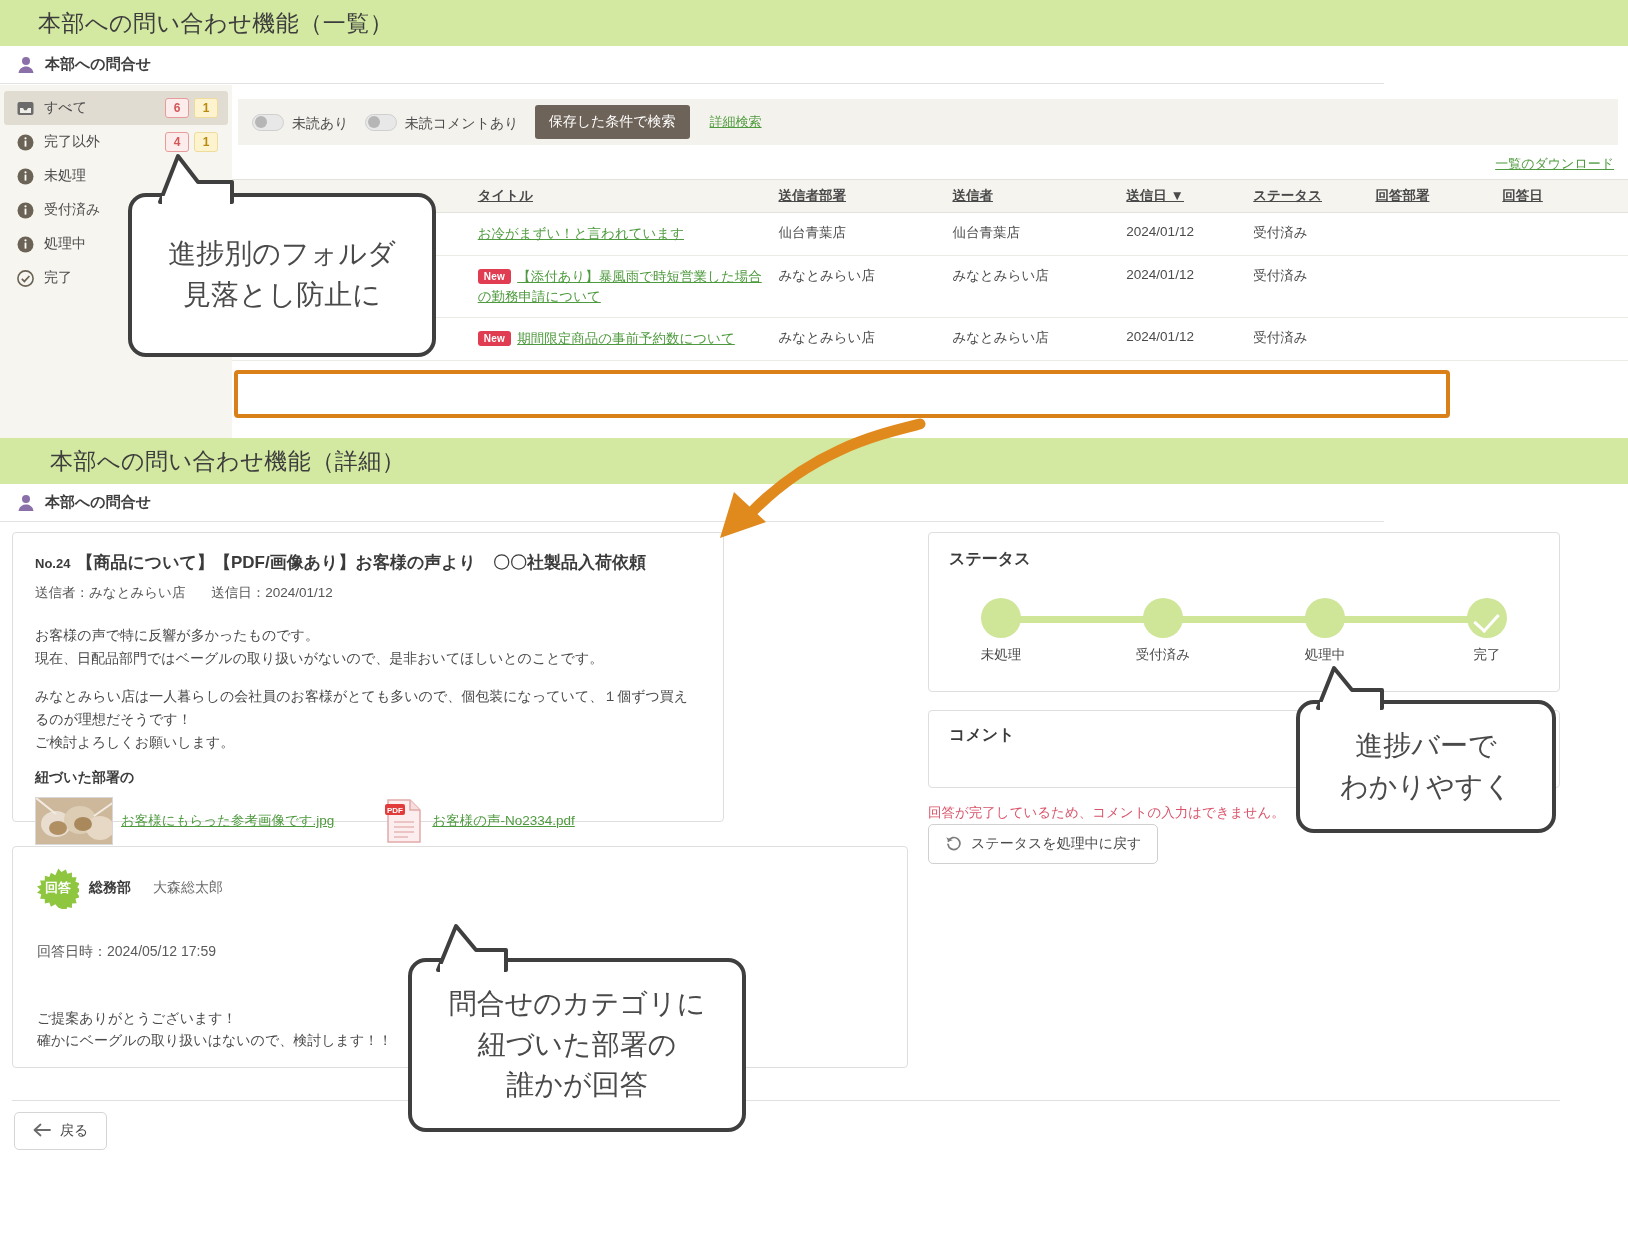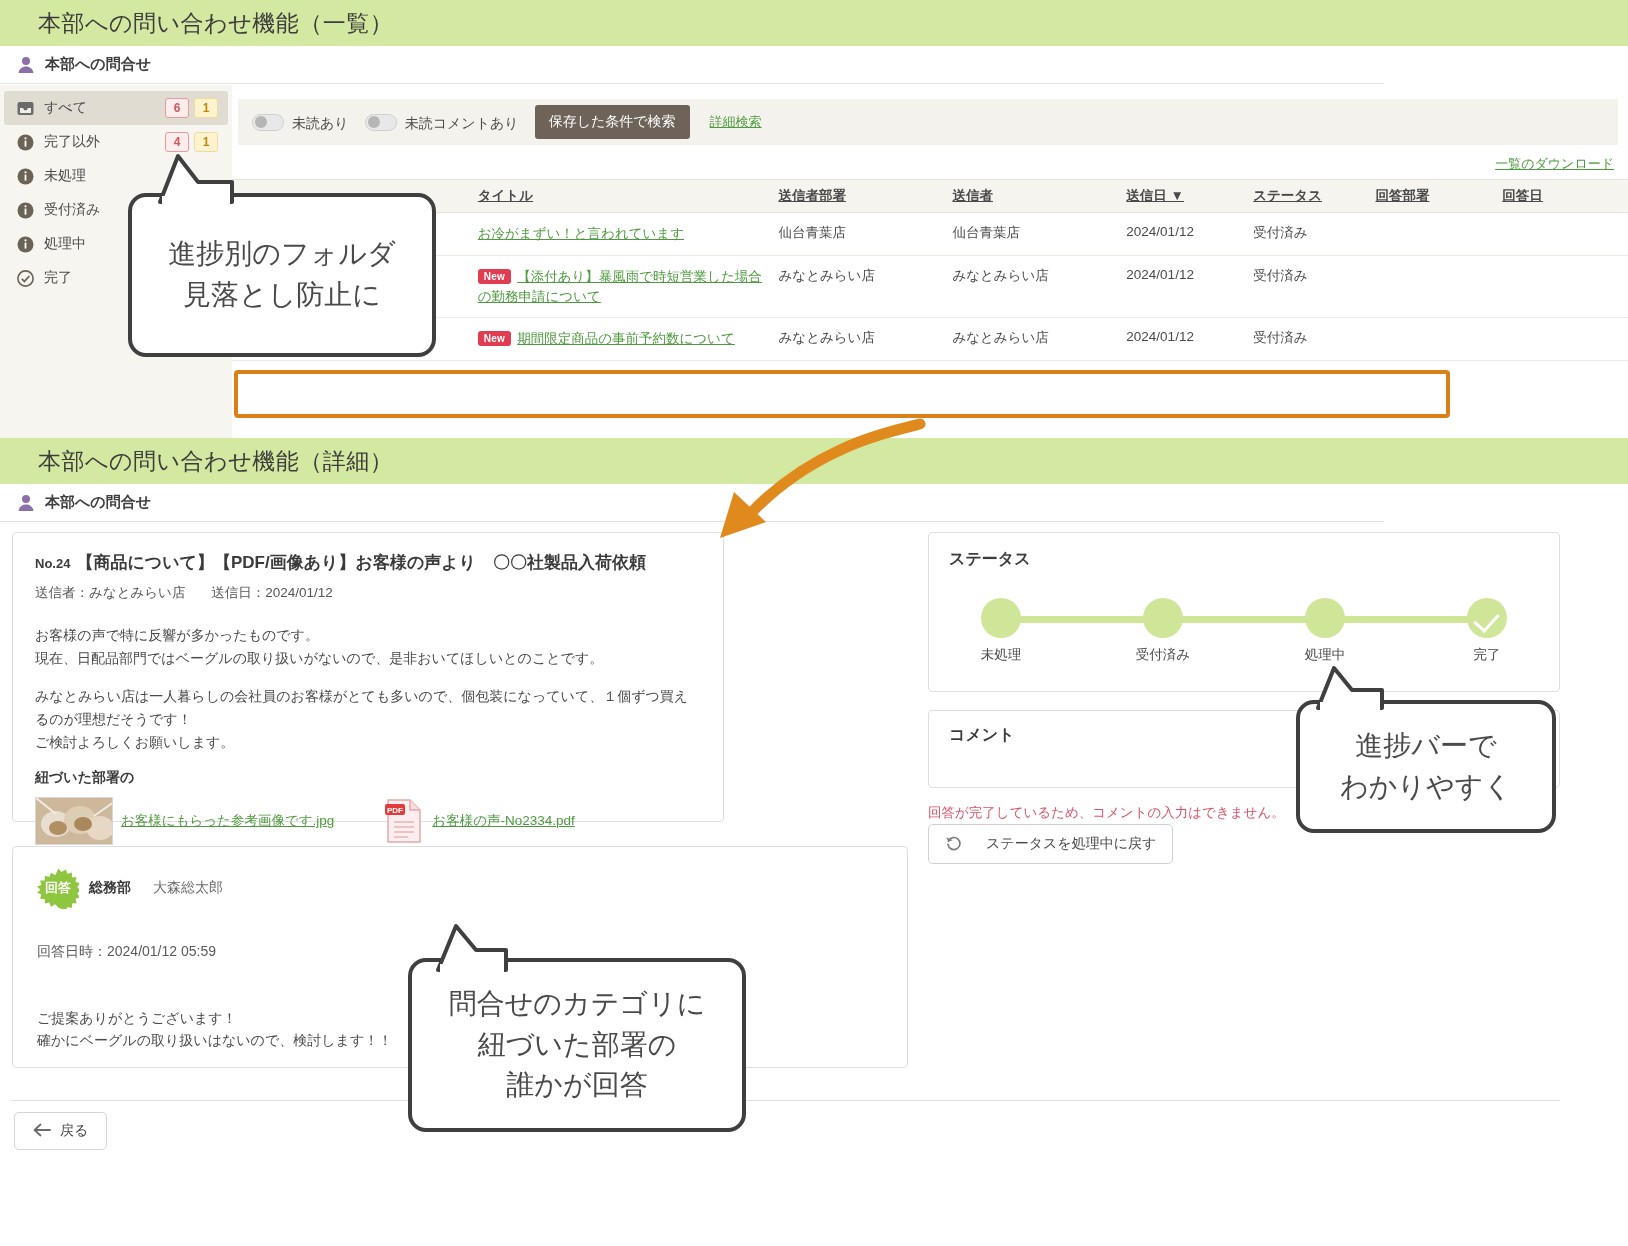--- a/index.html
+++ b/index.html
@@ -17,21 +17,21 @@
   .banner {
     position: absolute; left: 0; width: 1628px; height: 46px;
     background: #d3e8a0;
     display: flex; align-items: center;
   }
   .banner-text {
     font-size: 23px; color: #3d3d3d; letter-spacing: .5px;
     padding-left: 38px; font-weight: 400;
   }
   #banner-list { top: 0; }
-  #banner-detail { top: 438px; padding-left: 0; }
+  #banner-detail { top: 438px; padding-left: 12px; }
 
   
   .page-head {
     position: absolute; left: 0; width: 1384px; height: 38px;
     background: #fff; display: flex; align-items: center;
     border-bottom: 1px solid #e2e2e2;
   }
   #head-list { top: 46px; }
   #head-detail { top: 484px; }
   .head-icon {
@@ -188,21 +188,21 @@
 
   #comment-card {
     position: absolute; left: 928px; top: 188px; width: 632px; height: 78px;
     padding: 14px 20px;
   }
   .note-red { position: absolute; left: 928px; top: 282px; font-size: 13.5px; color: #d9546a; }
   .btn-outline {
     position: absolute; left: 928px; top: 302px;
     background: #fff; border: 1px solid #d0d0d0; border-radius: 5px;
     font-size: 14px; color: #4a4a4a; padding: 9px 16px; cursor: pointer;
-    display: inline-flex; align-items: center; gap: 24px;
+    display: inline-flex; align-items: center; gap: 9px;
   }
 
   #reply-card {
     position: absolute; left: 12px; top: 324px; width: 896px; height: 222px;
     padding: 20px 24px;
   }
   .reply-head { display: flex; align-items: center; gap: 10px; }
   .reply-badge { width: 42px; height: 42px; position: relative; }
   .reply-badge .txt {
     position: absolute; inset: 0; display: flex; align-items: center;
@@ -528,21 +528,21 @@
       <div class="reply-head">
         <span class="reply-badge">
           <svg width="42" height="42" viewBox="0 0 42 42">
             <path d="M21 1l3.1 3.5L28.6 2l1.6 4.4 4.6-1.2.1 4.7 4.7.1-1.2 4.6 4.4 1.6-2.5 4 3.5 3.1-3.5 3.1 2.5 4-4.4 1.6 1.2 4.6-4.7.1-.1 4.7-4.6-1.2-1.6 4.4-4.5-2.5L21 41l-3.1-3.5-4.5 2.5-1.6-4.4-4.6 1.2-.1-4.7-4.7-.1 1.2-4.6L-.8 25.7l3.5-3.1L-.8 19.5l4.4-1.6L2.4 13.3l4.7-.1.1-4.7 4.6 1.2L13.4 5.3 17.9 7.8z" fill="#8ec63f" transform="translate(0.8,0.5) scale(0.98)"></path>
           </svg>
           <span class="txt">回答</span>
         </span>
         <span class="reply-dept">総務部</span>
         <span class="reply-name">大森総太郎</span>
       </div>
-      <div class="reply-date">回答日時：2024/01/12 05:59</div>
+      <div class="reply-date">回答日時：2024/05/12 17:59</div>
       <div class="reply-body">
         <span>ご提案ありがとうございます！</span><br>
         <span>確かにベーグルの取り扱いはないので、検討します！！</span>
       </div>
     </div>
 
     <div class="hr-foot"></div>
 
     <button id="back-btn">
       <span>

